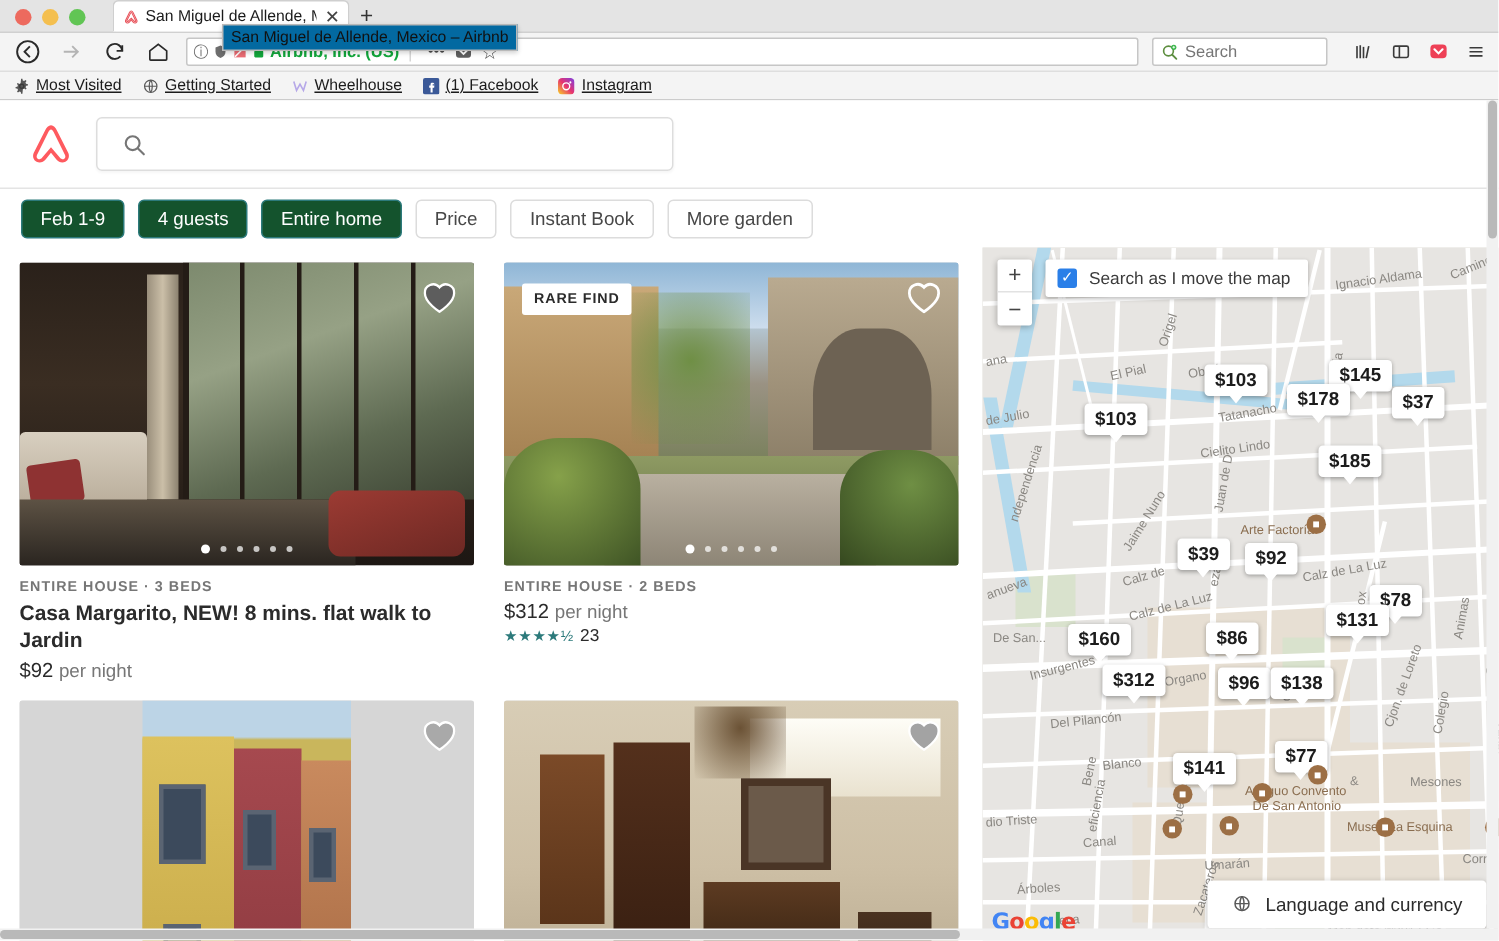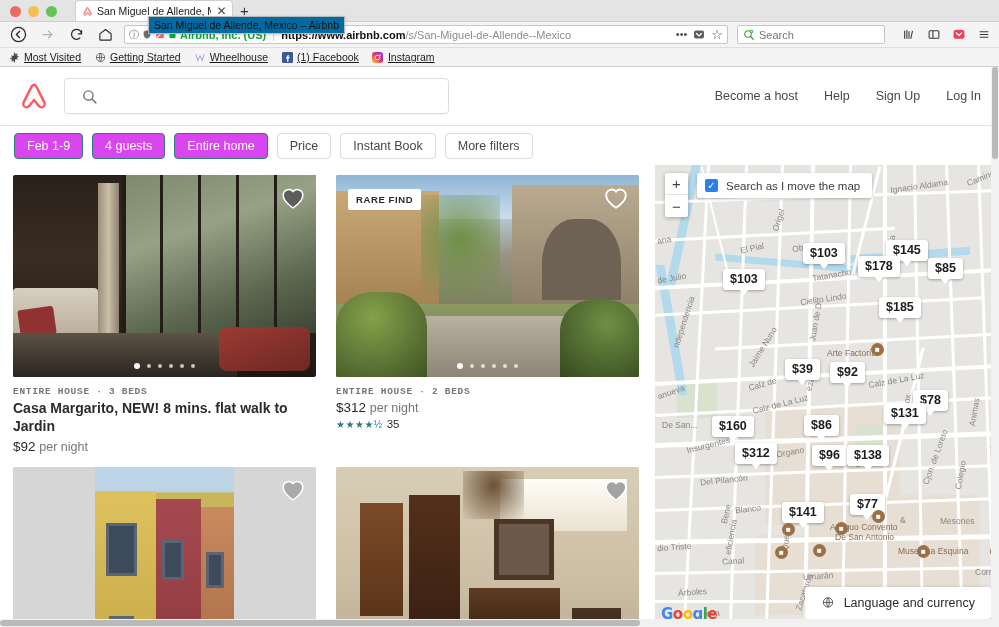--- a/index.html
+++ b/index.html
@@ -74,21 +74,21 @@
   .url-sep { width: 1px; height: 13px; background: #d5d5d5; margin: 0 4px; }
   .url-text {
     flex: 1; overflow: hidden; white-space: nowrap; font-size: 11px;
     color: #8d8d8d;
   }
   .url-text b { color: #111; font-weight: bold; }
   .url-icons { display: flex; align-items: center; gap: 6px; padding-left: 4px; }
   .url-icons span { cursor: pointer; color: #4d4d4d; font-size: 11px; line-height: 1; }
 
   .searchbar {
-    width: 148px; height: 19px; background: #fff;
+    width: 117px; height: 19px; background: #fff;
     border: 1px solid #c6c6c6; border-radius: 2px;
     display: flex; align-items: center; gap: 4px; padding: 0 5px;
     font-size: 11px; color: #767676;
   }
   .toolbar-right { display: flex; align-items: center; gap: 11px; padding-left: 8px; }
   .toolbar-right .ticon { cursor: pointer; color: #3a3a3a; display:flex; }
 
   .bookmarks {
     height: 19px; background: #f4f4f4;
     border-bottom: 1px solid #cccccc;
@@ -117,21 +117,21 @@
 
   .filterbar {
     height: 39px; background: #fff; display: flex; align-items: center;
     padding: 0 14px; gap: 9px;
   }
   .pill {
     height: 26px; border-radius: 4px; padding: 0 12px;
     display: flex; align-items: center; font-size: 12.5px;
     cursor: pointer; white-space: nowrap;
   }
-  .pill.active { background: #d946ef; color: #fff; border: 1px solid #2c7a7b; }
+  .pill.active { background: #14532d; color: #fff; border: 1px solid #2c7a7b; }
   .pill.plain { background: #fff; color: #484848; border: 1px solid #dcdcdc; }
 
   .content { display: flex; height: calc(100% - 59px - 39px); }
 
   .results {
     width: 655px; flex: none; padding: 10px 13px 0 13px;
     overflow: hidden; position: relative; background: #fff;
   }
   .grid { display: flex; flex-wrap: wrap; gap: 13px 20px; }
   .card { width: 303px; }
@@ -147,21 +147,21 @@
     position: absolute; top: 14px; left: 12px; z-index: 3;
     background: #fff; color: #2b2b2b; font-size: 9.5px; font-weight: bold;
     letter-spacing: .6px; padding: 5px 8px; border-radius: 2px;
   }
   .dots {
     position: absolute; bottom: 8px; left: 0; right: 0; z-index: 3;
     display: flex; justify-content: center; align-items: center; gap: 7px;
   }
   .cd { width: 4px; height: 4px; border-radius: 50%; background: rgba(255,255,255,.72); }
   .cd.on { width: 6px; height: 6px; background: #fff; }
-  .card-meta { font-size: 9.5px; font-weight: bold; letter-spacing: .7px; color: #767676; padding-top: 9px; font-family: Liberation Mono, monospace; }
+  .card-meta { font-size: 9.5px; font-weight: bold; letter-spacing: .7px; color: #767676; padding-top: 9px; }
   .card-title { font-size: 14px; font-weight: bold; color: #2b2b2b; line-height: 1.28; padding-top: 3px; }
   .card-price { font-size: 13.5px; color: #2b2b2b; padding-top: 3px; }
   .card-price .per { color: #767676; font-size: 12.5px; }
   .card-rating { display: flex; align-items: center; gap: 4px; padding-top: 3px; }
   .stars { color: #2c7a7b; font-size: 10px; letter-spacing: .5px; }
   .rev { font-size: 11.5px; color: #2b2b2b; }
 
   
   .scene { position: absolute; inset: 0; }
   .p1 { background:
@@ -375,23 +375,20 @@
           <rect x="3" y="3" width="18" height="18" fill="#e8545c" opacity=".85"></rect>
           <path d="M4 20L20 4" stroke="#fff" stroke-width="2.5"></path>
         </svg>
         <svg width="9" height="11" viewBox="0 0 24 24">
           <rect x="4" y="10" width="16" height="12" rx="2" fill="#12a63b"></rect>
           <path d="M8 10V7a4 4 0 018 0v3" fill="none" stroke="#12a63b" stroke-width="2.4"></path>
         </svg>
         <span class="orgname">Airbnb, Inc. (US)</span>
       </div>
       <div class="url-sep"></div>
-      <div class="url-text">
-        <b>https://www.airbnb.com</b><span>/s/San-Miguel-de-Allende--Mexico</span>
-      </div>
       <div class="url-icons">
         <span>•••</span>
         <svg width="12" height="12" viewBox="0 0 24 24">
           <rect x="2" y="3" width="20" height="16" rx="4" fill="#5f5f5f"></rect>
           <path d="M7 9l5 5 5-5" fill="none" stroke="#fff" stroke-width="2.4" stroke-linecap="round"></path>
         </svg>
         <span style="font-size:13px">☆</span>
       </div>
     </div>
 
@@ -494,35 +491,29 @@
     <div class="site-header">
       <svg class="logo" viewBox="0 0 24 24">
         <path d="M12 2.6c-1.3 0-2.2 1.1-2.9 2.5L3.4 16.4c-.8 1.7-.2 3.7 1.4 4.5 1.5.8 3.3.3 4.5-1.1L12 16.4l2.7 3.4c1.2 1.4 3 1.9 4.5 1.1 1.6-.8 2.2-2.8 1.4-4.5L14.9 5.1C14.2 3.7 13.3 2.6 12 2.6zm0 2.1c.5 0 .9.5 1.3 1.3l5.7 11.5c.4.9.1 1.7-.5 2-.6.3-1.4.1-2-.6L12 13.6l-4.5 5.3c-.6.7-1.4.9-2 .6-.6-.3-.9-1.1-.5-2L10.7 6c.4-.8.8-1.3 1.3-1.3z" fill="#fe5a5f"></path>
       </svg>
       <div class="hsearch">
         <svg width="17" height="17" viewBox="0 0 24 24" fill="none" stroke="#767676" stroke-width="2">
           <circle cx="10.5" cy="10.5" r="6.5"></circle>
             <path d="M15.5 15.5L21 21" stroke-linecap="round"></path>
         </svg>
       </div>
-      <div class="header-nav">
-        <a>Become a host</a>
-        <a>Help</a>
-        <a>Sign Up</a>
-        <a>Log In</a>
-      </div>
     </div>
 
     <div class="filterbar">
       <div class="pill active">Feb 1-9</div>
       <div class="pill active">4 guests</div>
       <div class="pill active">Entire home</div>
       <div class="pill plain">Price</div>
       <div class="pill plain">Instant Book</div>
-      <div class="pill plain">More filters</div>
+      <div class="pill plain">More garden</div>
     </div>
 
     <div class="content">
 
       <div class="results">
         <div class="grid">
 
           <div class="card">
             <div class="card-img">
               <div class="scene p1">
@@ -584,21 +575,21 @@
                   <span class="cd"></span>
               </div>
             </div>
             <div class="card-meta">ENTIRE HOUSE · 2 BEDS</div>
             <div class="card-price">
               <span>$312</span>
               <span class="per">per night</span>
             </div>
             <div class="card-rating">
               <span class="stars">★★★★½</span>
-              <span class="rev">35</span>
+              <span class="rev">23</span>
             </div>
           </div>
 
           <div class="card">
             <div class="card-img">
               <div class="scene p3">
                 <div class="inner">
                   <div class="y"></div>
                     <div class="r"></div>
                     <div class="o"></div>
@@ -733,21 +724,21 @@
             <div class="street-label" style="left: 51px; top: 443px; transform: rotate(-4deg);">eca</div>
             <div class="street-label" style="left: 320px; top: 402px; transform: rotate(0deg);">Corre</div>
             <div class="street-label" style="left: 245px; top: 350px; transform: rotate(0deg);">&amp;</div>
             <div class="poi-label" style="left: 172px; top: 183px;">Arte Factoría</div>
             <div class="poi-label" style="left: 175px; top: 357px;">Antiguo Convento</div>
             <div class="poi-label" style="left: 180px; top: 367px;">De San Antonio</div>
             <div class="poi-label" style="left: 243px; top: 381px;">Museo La Esquina</div>
             <div class="pin" style="left: 148px; top: 78px;">$103</div>
             <div class="pin" style="left: 231px; top: 75px;">$145</div>
             <div class="pin" style="left: 203px; top: 91px;">$178</div>
-            <div class="pin" style="left: 273px; top: 93px;">$85</div>
+            <div class="pin" style="left: 273px; top: 93px;">$37</div>
             <div class="pin" style="left: 68px; top: 104px;">$103</div>
             <div class="pin" style="left: 224px; top: 132px;">$185</div>
             <div class="pin" style="left: 130px; top: 194px;">$39</div>
             <div class="pin" style="left: 175px; top: 197px;">$92</div>
             <div class="pin" style="left: 258px; top: 225px;">$78</div>
             <div class="pin" style="left: 229px; top: 238px;">$131</div>
             <div class="pin" style="left: 57px; top: 251px;">$160</div>
             <div class="pin" style="left: 149px; top: 250px;">$86</div>
             <div class="pin" style="left: 80px; top: 278px;">$312</div>
             <div class="pin" style="left: 157px; top: 280px;">$96</div>

